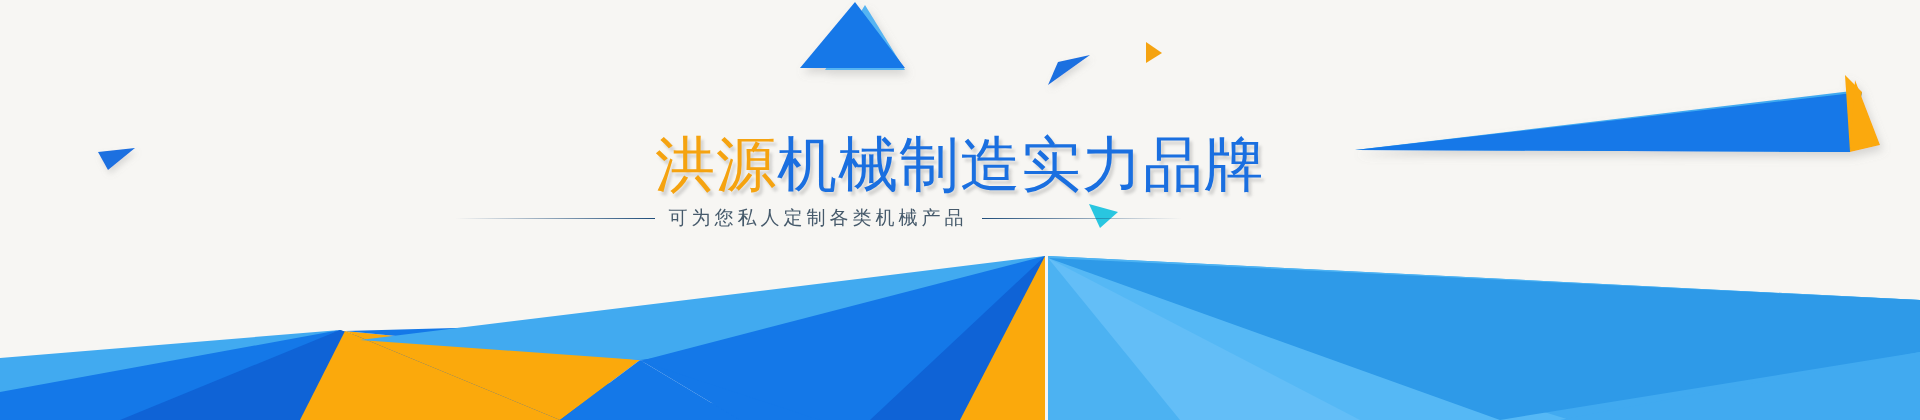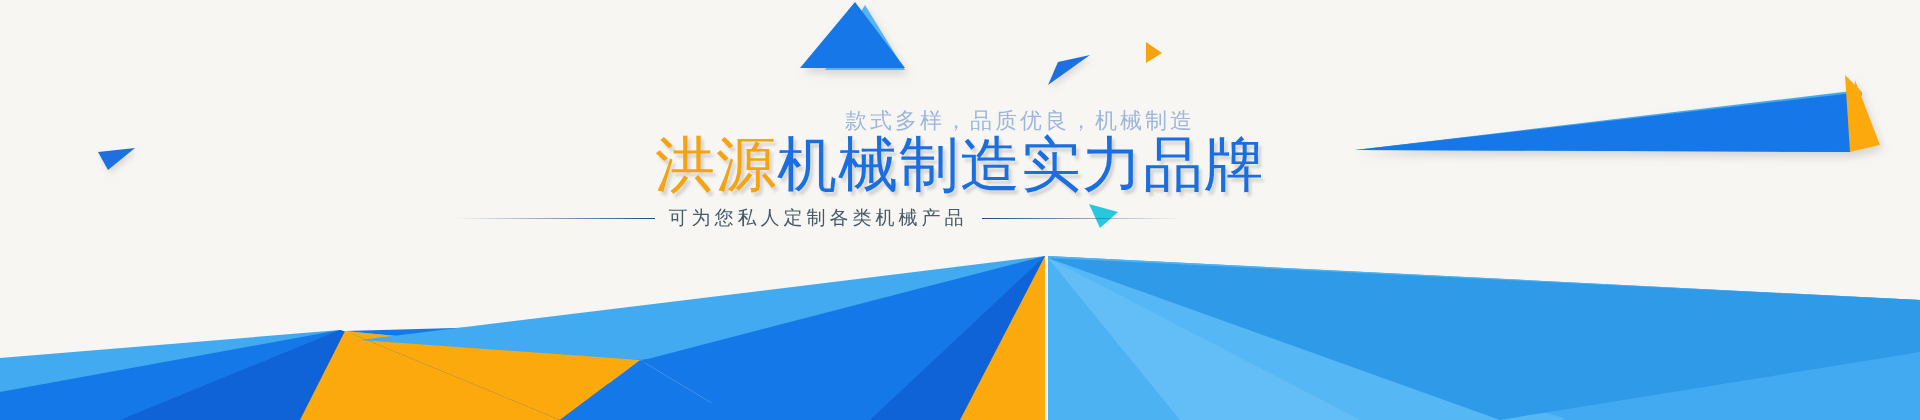--- a/index.html
+++ b/index.html
@@ -148,23 +148,20 @@
       <polygon points="1048,256 1920,300 1920,340 1360,420 1048,420" fill="#4cb2f2"></polygon>
       <polygon points="1048,258 1570,420 1220,420" fill="#55b8f5"></polygon>
       <polygon points="1048,258 1920,300 1920,352 1500,420" fill="#2e9ae8"></polygon>
       <polygon points="1048,258 1360,420 1180,420" fill="#63bef7"></polygon>
       <polygon points="1920,352 1920,420 1560,420" fill="#41aaf0"></polygon>
     </g>
   </svg>
 
   <div id="content">
 
-    <div class="subtitle-row">
-      <span class="subtitle">款式多样，品质优良，机械制造</span>
-    </div>
 
     <div class="title-row">
       <span class="title"><span class="brand">洪源</span><span class="rest">机械制造实力品牌</span></span>
     </div>
 
     <div class="tagline-row">
       <span class="rule left"></span>
       <span class="tagline">可为您私人定制各类机械产品</span>
       <span class="rule right"></span>
     </div>

